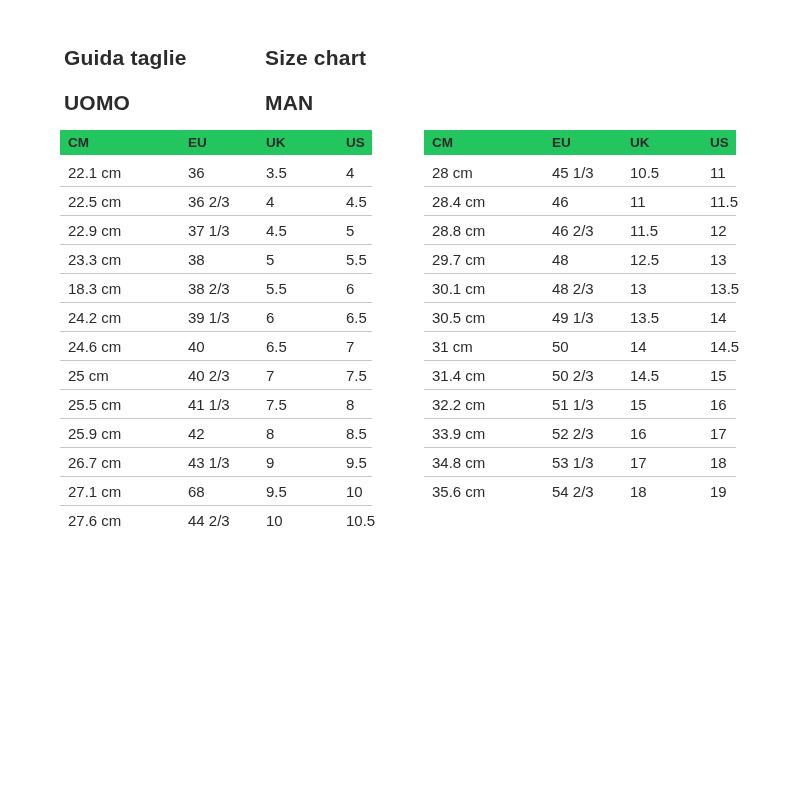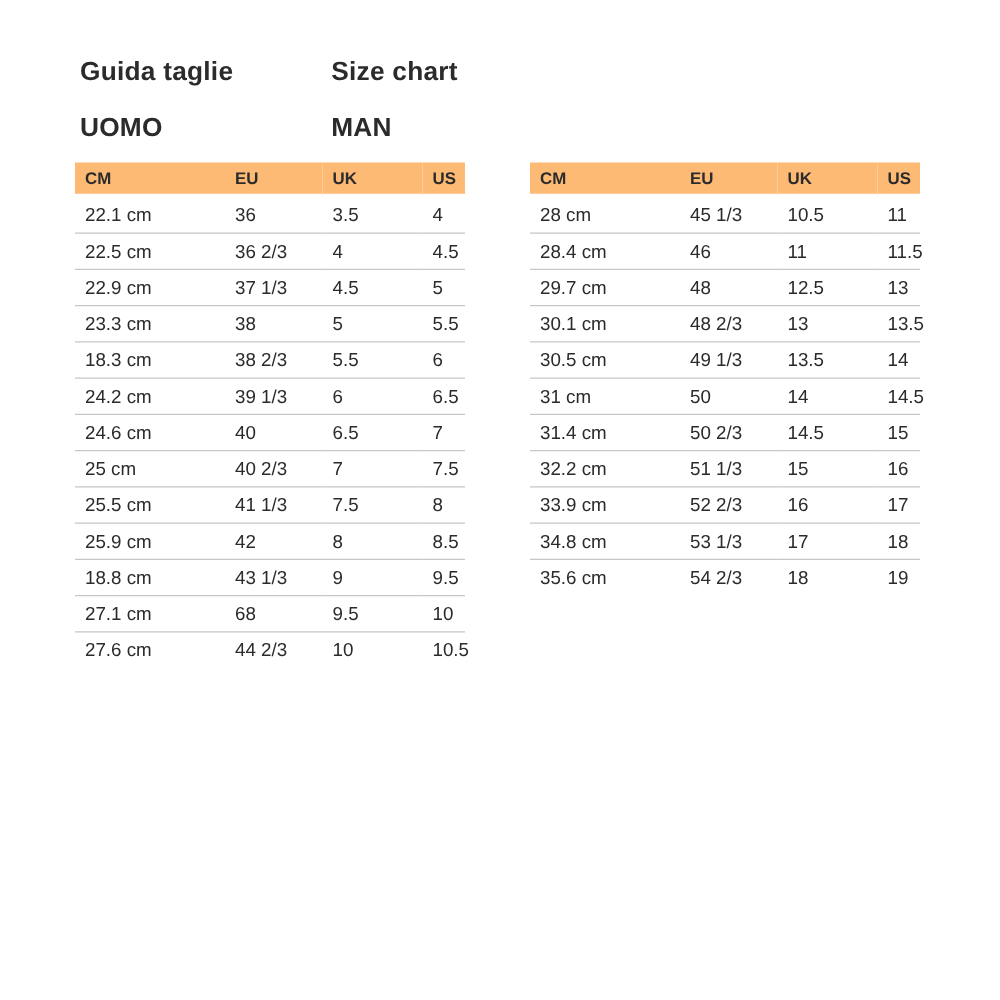--- a/index.html
+++ b/index.html
@@ -34,21 +34,21 @@
     position: absolute;
     top: 130px;
     width: 312px;
     border-collapse: collapse;
     table-layout: fixed;
   }
   table.size-table.left  { left: 60px; }
   table.size-table.right { left: 424px; }
 
   table.size-table th {
-    background: #fdba74;
+    background: #22c55e;
     height: 25px;
     font-size: 13.5px;
     font-weight: 700;
     text-align: left;
     padding: 0 0 0 8px;
     color: #2b2b2b;
     border-bottom: 3px solid #ffffff;
     white-space: nowrap;
   }
   table.size-table td {
@@ -149,21 +149,21 @@
           <td>7.5</td>
           <td>8</td>
         </tr>
         <tr>
           <td>25.9 cm</td>
           <td>42</td>
           <td>8</td>
           <td>8.5</td>
         </tr>
         <tr>
-          <td>18.8 cm</td>
+          <td>26.7 cm</td>
           <td>43 1/3</td>
           <td>9</td>
           <td>9.5</td>
         </tr>
         <tr>
           <td>27.1 cm</td>
           <td>68</td>
           <td>9.5</td>
           <td>10</td>
         </tr>
@@ -198,20 +198,26 @@
           <td>10.5</td>
           <td>11</td>
         </tr>
         <tr>
           <td>28.4 cm</td>
           <td>46</td>
           <td>11</td>
           <td>11.5</td>
         </tr>
         <tr>
+          <td>28.8 cm</td>
+          <td>46 2/3</td>
+          <td>11.5</td>
+          <td>12</td>
+        </tr>
+        <tr>
           <td>29.7 cm</td>
           <td>48</td>
           <td>12.5</td>
           <td>13</td>
         </tr>
         <tr>
           <td>30.1 cm</td>
           <td>48 2/3</td>
           <td>13</td>
           <td>13.5</td>

